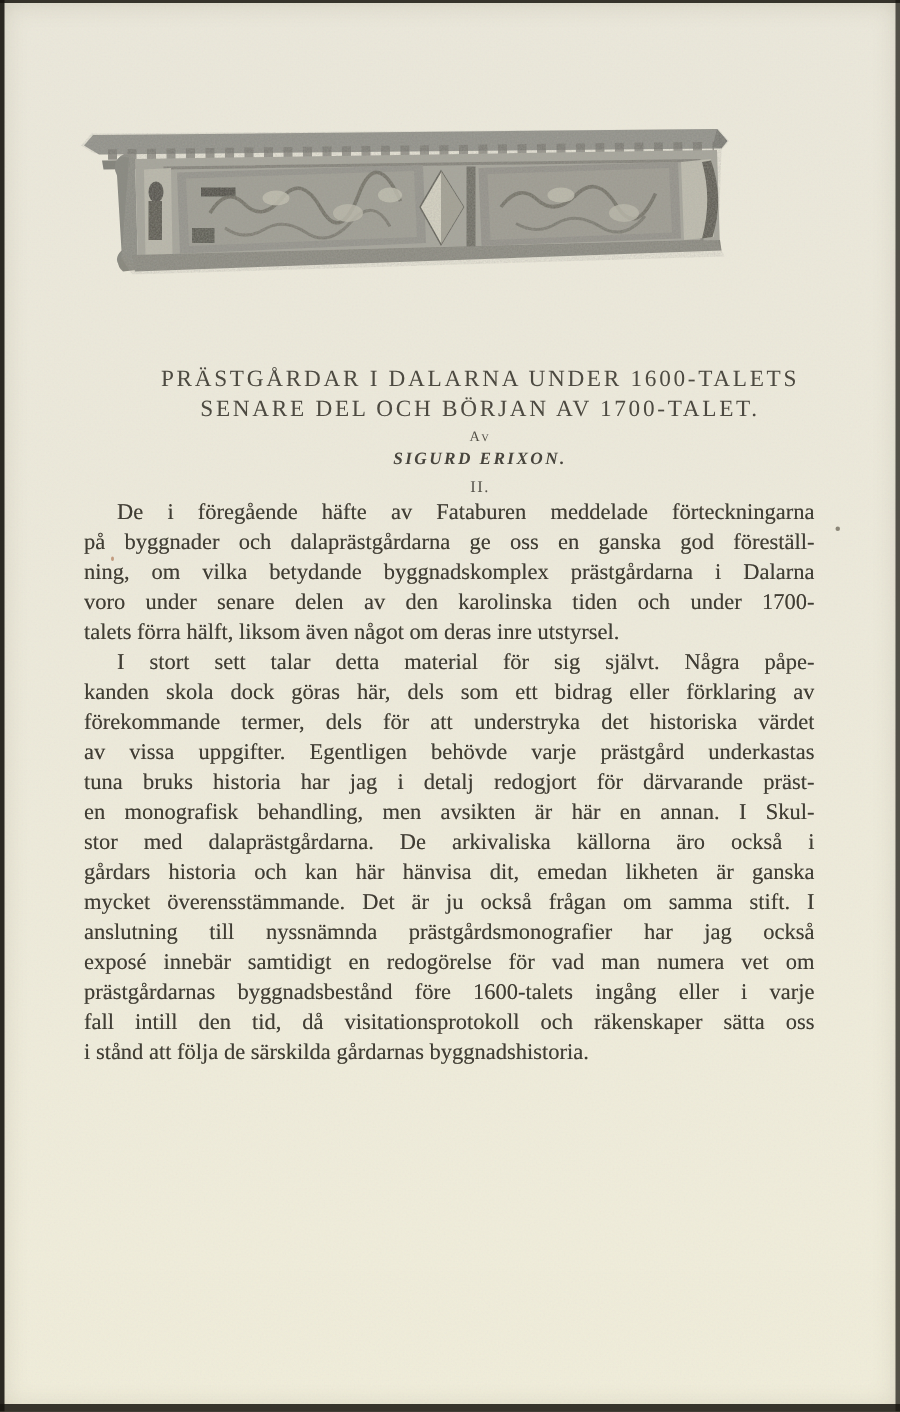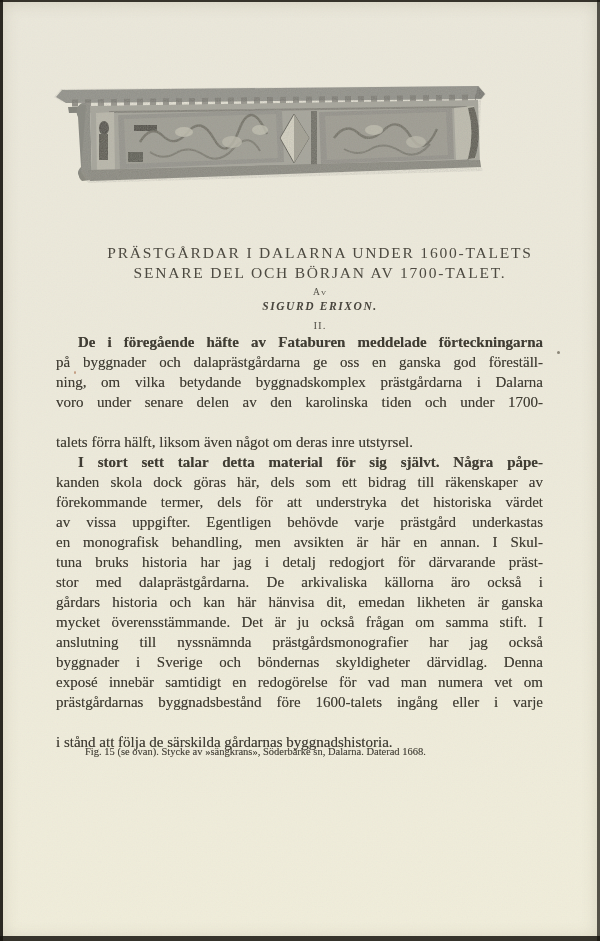--- a/index.html
+++ b/index.html
@@ -39,22 +39,22 @@
   .section-number{
     margin-top:6px;font-size:11px;line-height:13px;letter-spacing:1px;color:#55524a;
   }
 
   .bodytext{
     position:absolute;top:332px;left:56px;width:487px;
     font-size:15px;line-height:20px;color:#3d3a31;
     text-shadow:0 0 .4px rgba(62,57,46,.55);
   }
   .line{height:20px;overflow:hidden;text-align:justify;text-align-last:justify;}
-  .line.last{text-align-last:left;margin-top:20px;}
-  .para .line.first{text-indent:22px;font-weight:bold;}
+  .line.last{text-align-last:left;}
+  .para .line.first{text-indent:22px;}
 
   .footnote{
     position:absolute;top:745px;left:46px;width:497px;
     font-size:10.5px;line-height:13px;color:#47443b;
     text-shadow:0 0 .3px rgba(62,57,46,.5);
   }
   .footnote .line{height:13px;text-align:left;text-align-last:left;}
   .footnote .line.first{text-indent:39px;}
 
   .speck{position:absolute;border-radius:50%;z-index:4;}
@@ -146,38 +146,37 @@
   <main class="bodytext">
     <div class="para">
         <div class="line first">De i föregående häfte av Fataburen meddelade förteckningarna</div>
         <div class="line">på byggnader och dalaprästgårdarna ge oss en ganska god föreställ-</div>
         <div class="line">ning, om vilka betydande byggnadskomplex prästgårdarna i Dalarna</div>
         <div class="line">voro under senare delen av den karolinska tiden och under 1700-</div>
         <div class="line last">talets förra hälft, liksom även något om deras inre utstyrsel.</div>
       </div>
     <div class="para">
         <div class="line first">I stort sett talar detta material för sig självt.  Några påpe-</div>
-        <div class="line">kanden skola dock göras här, dels som ett bidrag till räkenskaper av</div>
+        <div class="line">kanden skola dock göras här, dels som ett bidrag eller förklaring av</div>
         <div class="line">förekommande termer, dels för att understryka det historiska värdet</div>
         <div class="line">av vissa uppgifter.  Egentligen behövde varje prästgård underkastas</div>
+        <div class="line">tuna bruks historia har jag i detalj redogjort för därvarande präst-</div>
         <div class="line">en monografisk behandling, men avsikten är här en annan.  I Skul-</div>
-        <div class="line">tuna bruks historia har jag i detalj redogjort för därvarande präst-</div>
         <div class="line">stor med dalaprästgårdarna.  De arkivaliska källorna äro också i</div>
         <div class="line">gårdars historia och kan här hänvisa dit, emedan likheten är ganska</div>
         <div class="line">mycket överensstämmande.  Det är ju också frågan om samma stift.  I</div>
         <div class="line">anslutning till nyssnämnda prästgårdsmonografier har jag också</div>
-        <div class="line">byggnader i Sverige och böndernas skyldigheter därvidlag.  Denna</div>
         <div class="line">exposé innebär samtidigt en redogörelse för vad man numera vet om</div>
         <div class="line">prästgårdarnas byggnadsbestånd före 1600-talets ingång eller i varje</div>
+        <div class="line">fall intill den tid, då visitationsprotokoll och räkenskaper sätta oss</div>
         <div class="line last">i stånd att följa de särskilda gårdarnas byggnadshistoria.</div>
       </div>
   </main>
 
   <div class="footnote">
-      <div class="line first">Fig. 15 (se ovan).  Stycke av »sängkrans», Söderbärke sn, Dalarna.  Daterad 1668.</div>
     </div>
 
   <div class="speck speck-1"></div>
   <div class="speck speck-2"></div>
 
   <svg class="paper-grain" width="600" height="941">
     <filter id="paperNoise">
         <feTurbulence type="fractalNoise" baseFrequency="0.8" numOctaves="2" seed="3"></feTurbulence>
       </filter>
     <rect width="600" height="941" filter="url(#paperNoise)"></rect>

